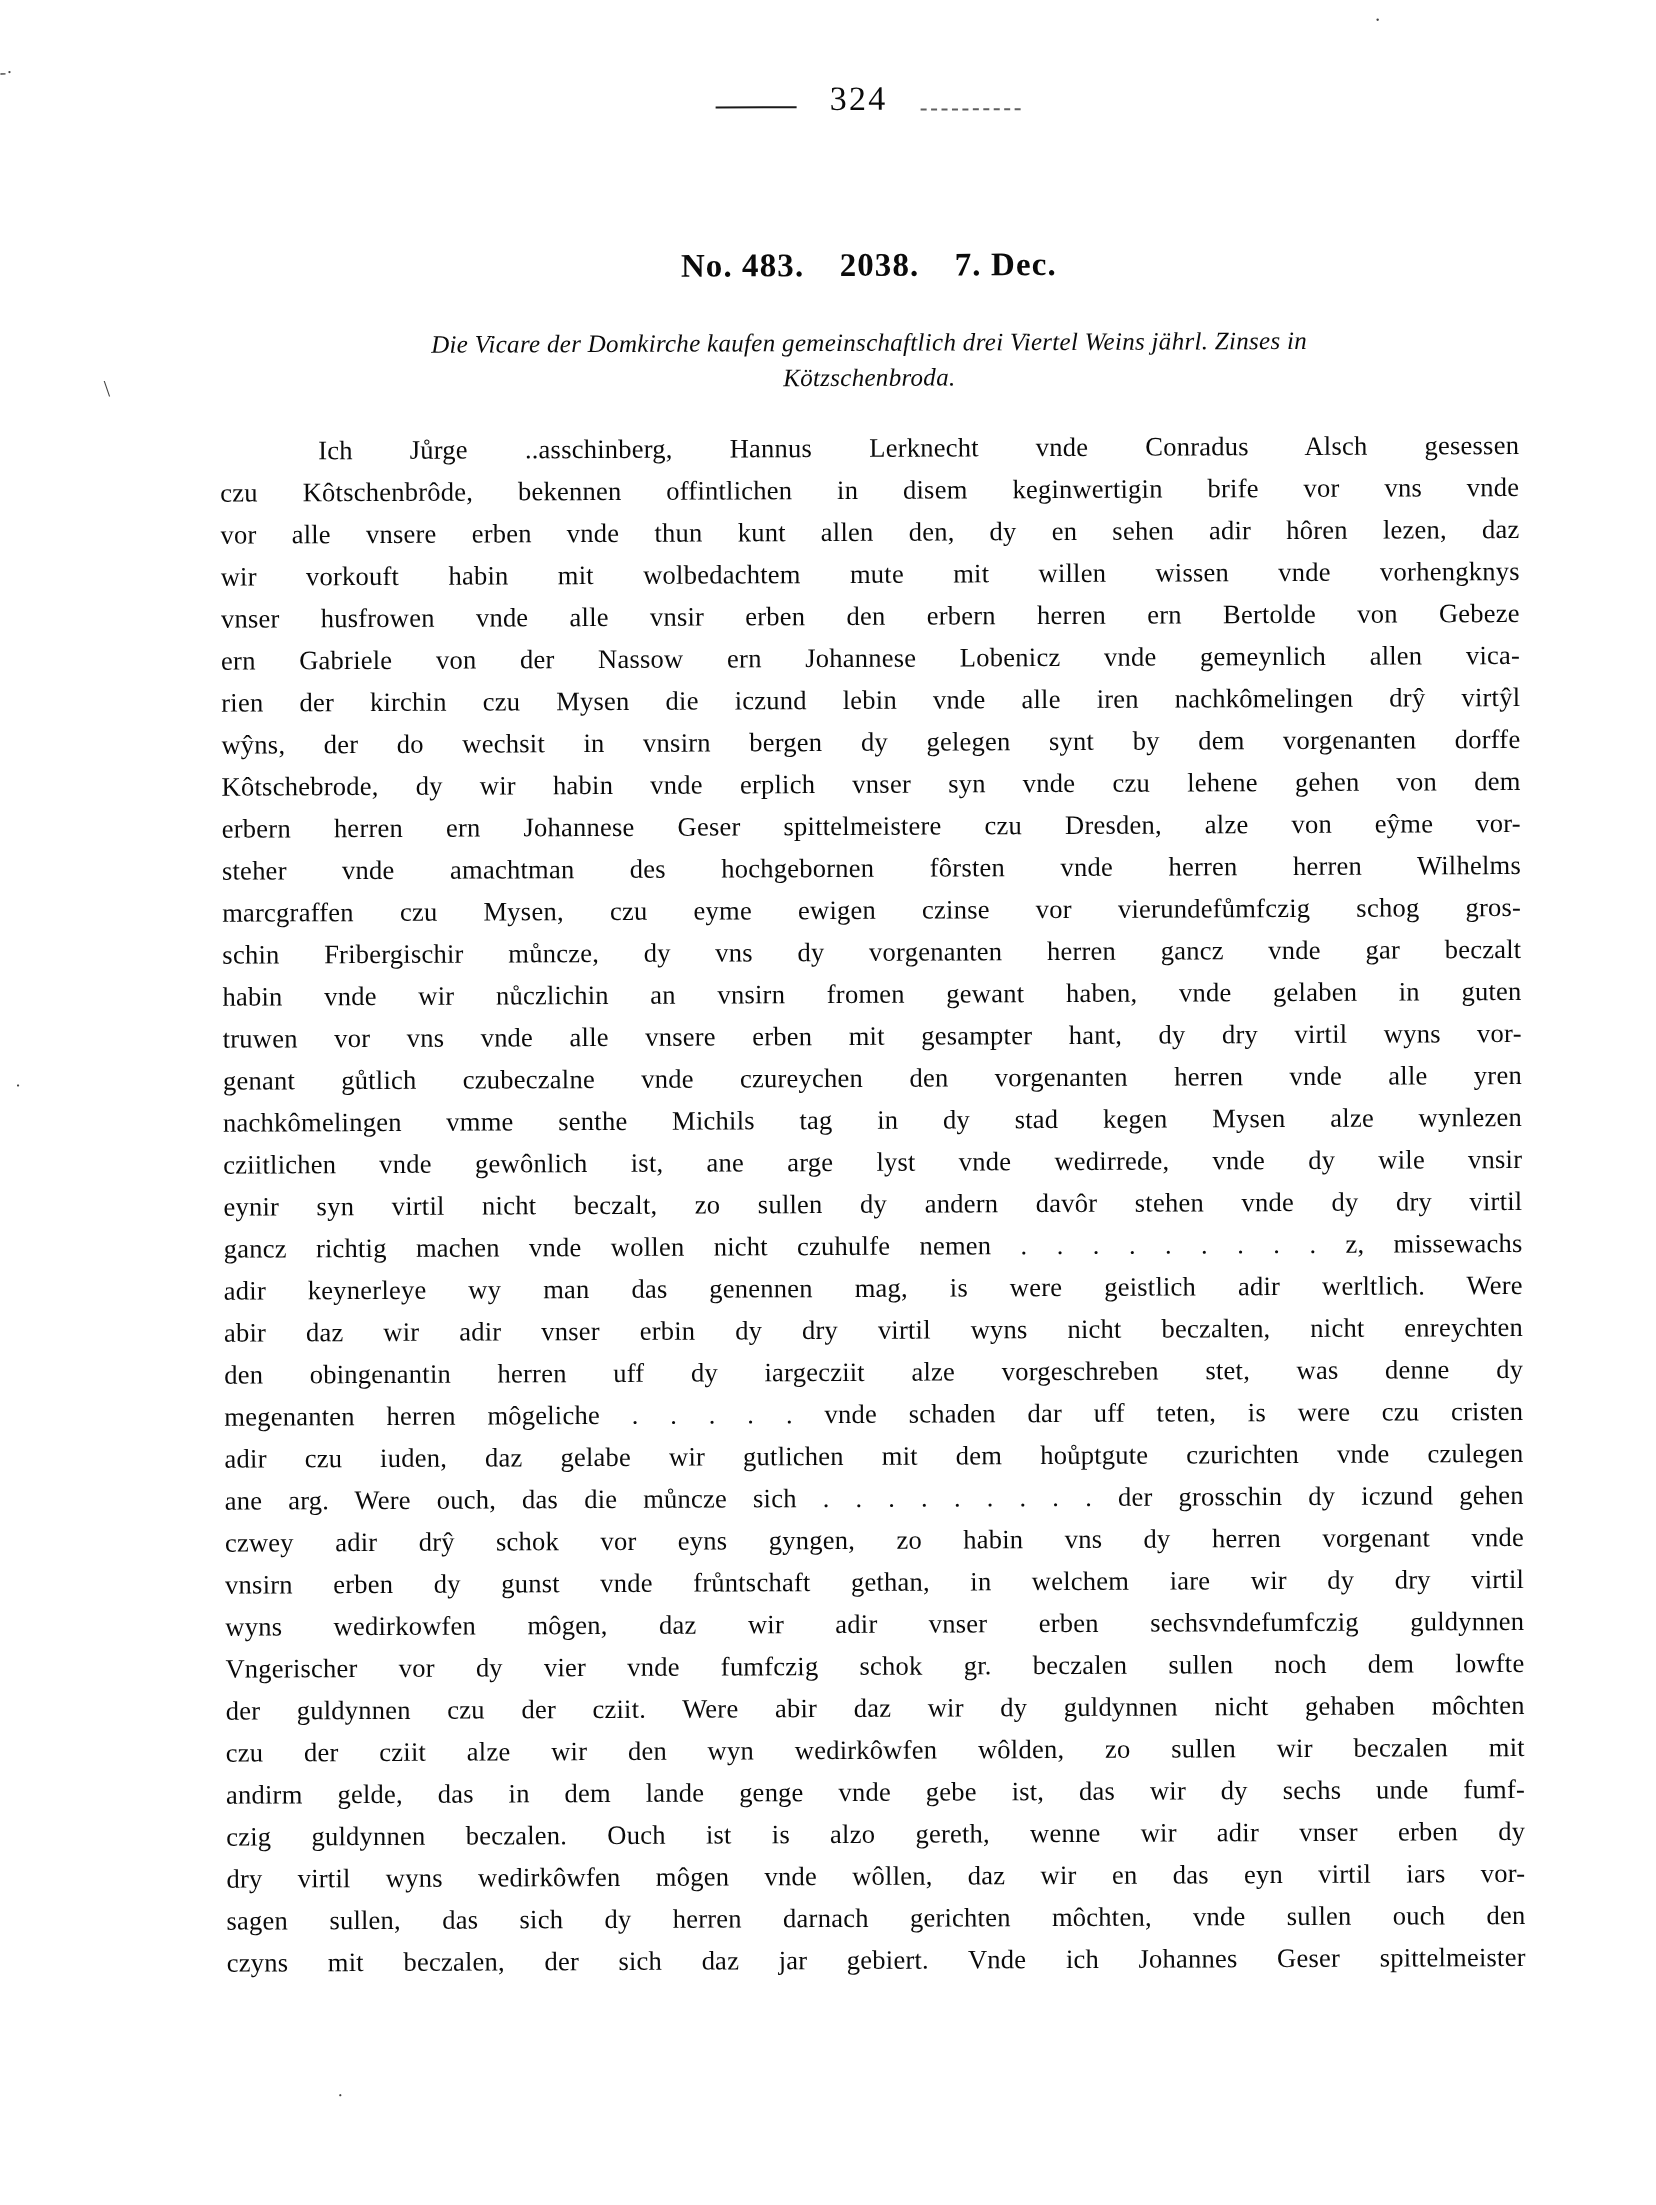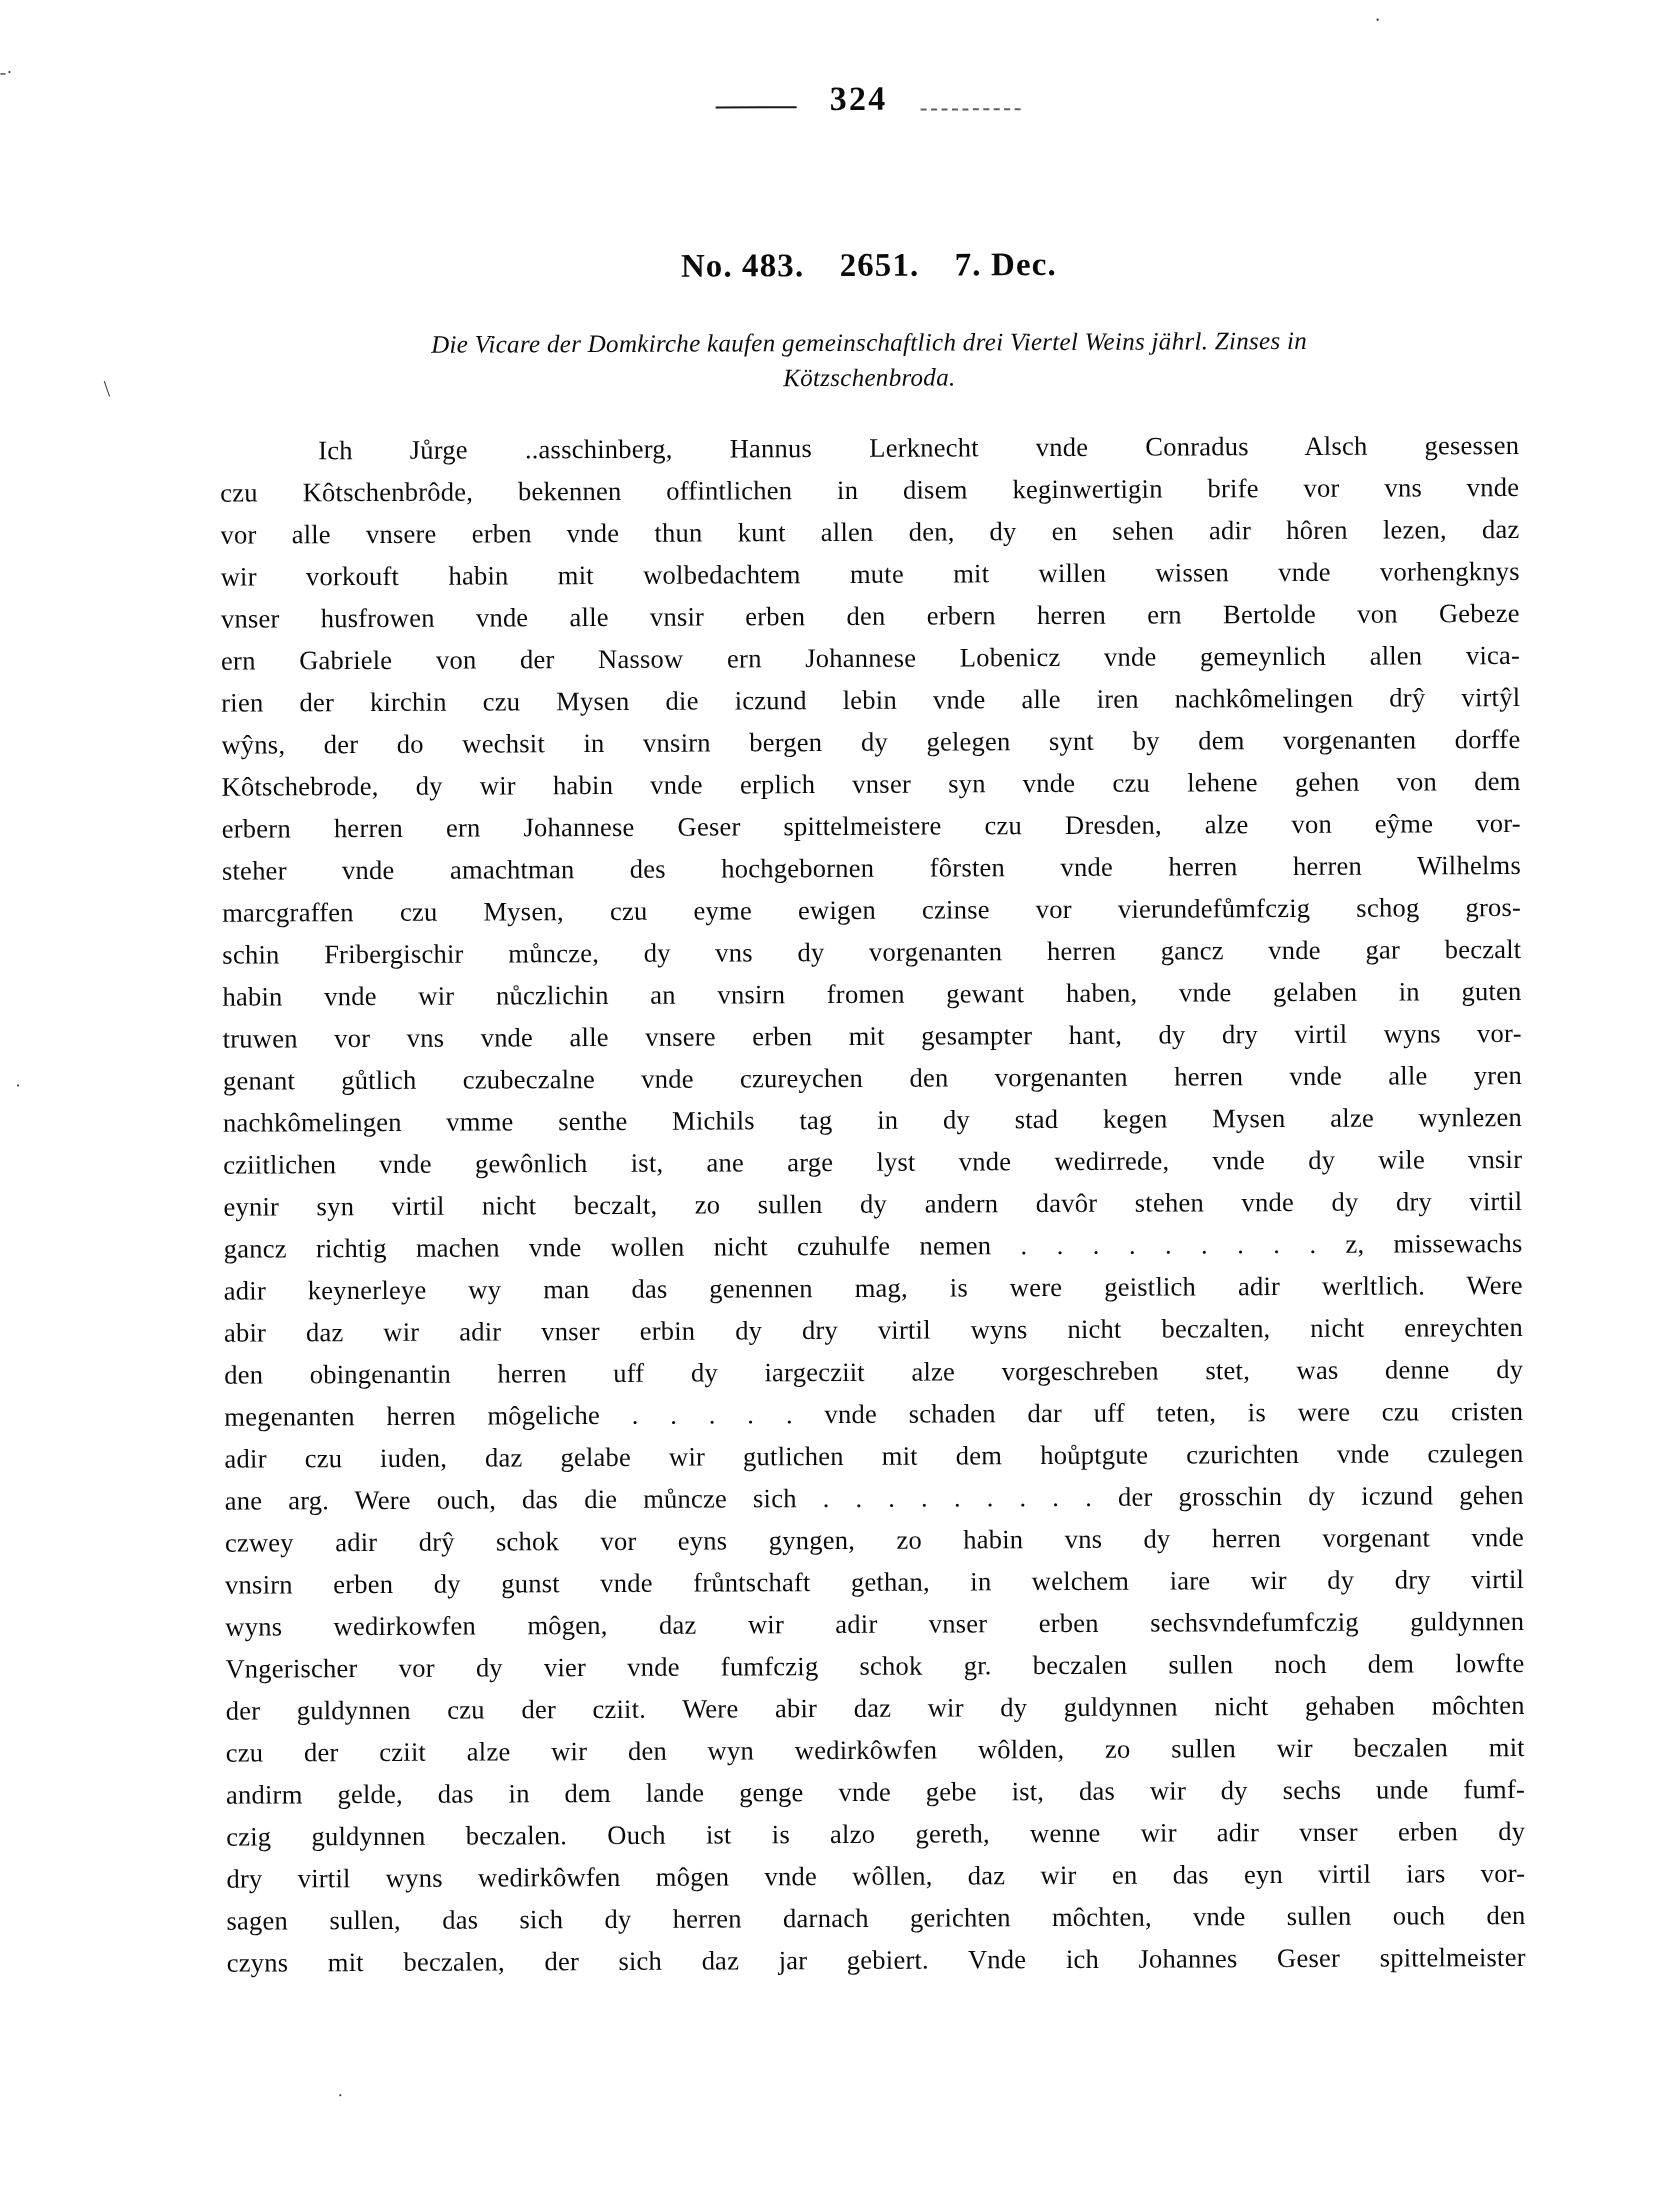--- a/index.html
+++ b/index.html
@@ -28,21 +28,21 @@
     top: 80px;
     left: 222px;
     width: 1299px;
     display: flex;
     align-items: center;
     justify-content: center;
     gap: 33px;
   }
   .pageno {
     font-size: 34px;
-    font-weight: bold;
+    font-weight: normal;
     letter-spacing: 2.2px;
   }
   .rule {
     display: inline-block;
     height: 0;
   }
   .rule-left {
     width: 81px;
     border-top: 2.2px solid #1a1a1a;
     margin-top: 15px;
@@ -125,21 +125,21 @@
       </div>
 
     <div class="pageno-row">
       <span class="rule rule-left"></span>
       <span class="pageno">324</span>
       <span class="rule rule-right"></span>
     </div>
 
     <div class="doc-title">
       <span>No. 483.</span>
-      <span>2651.</span>
+      <span>2038.</span>
       <span>7. Dec.</span>
     </div>
 
     <div class="doc-summary">
       <div>Die Vicare der Domkirche kaufen gemeinschaftlich drei Viertel Weins jährl. Zinses in</div>
       <div>Kötzschenbroda.</div>
     </div>
 
     <div class="doc-body">
 

